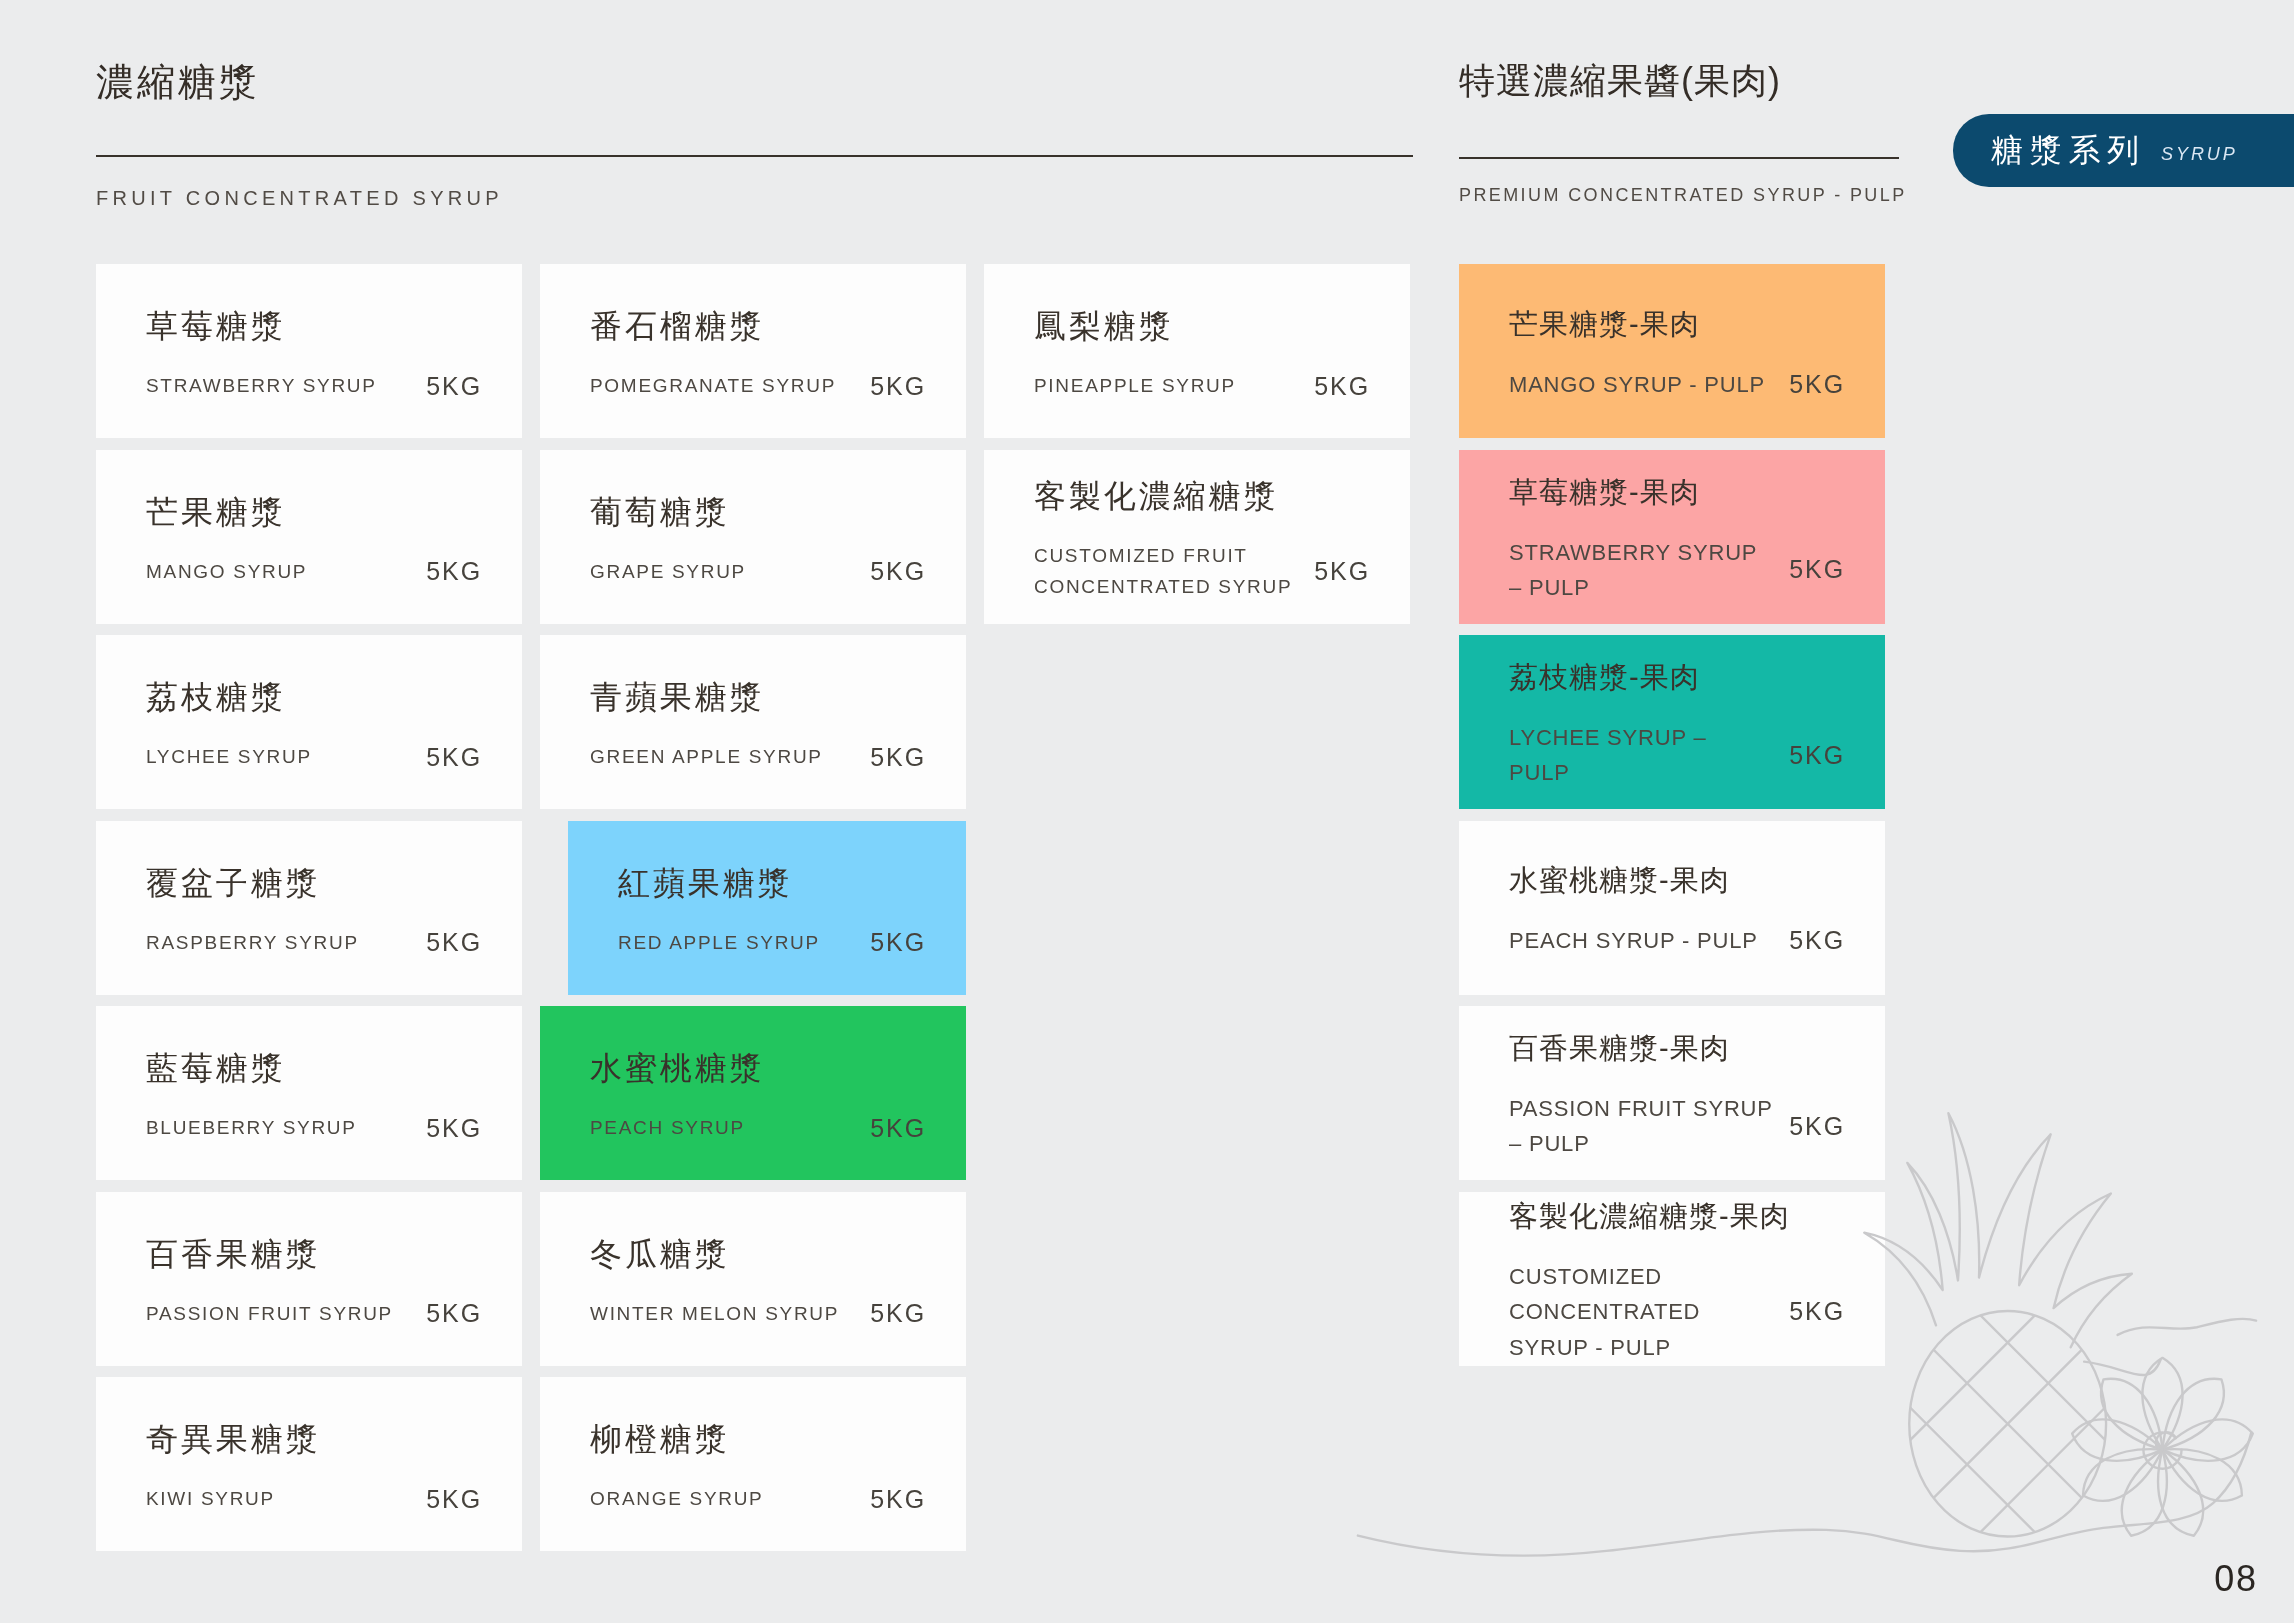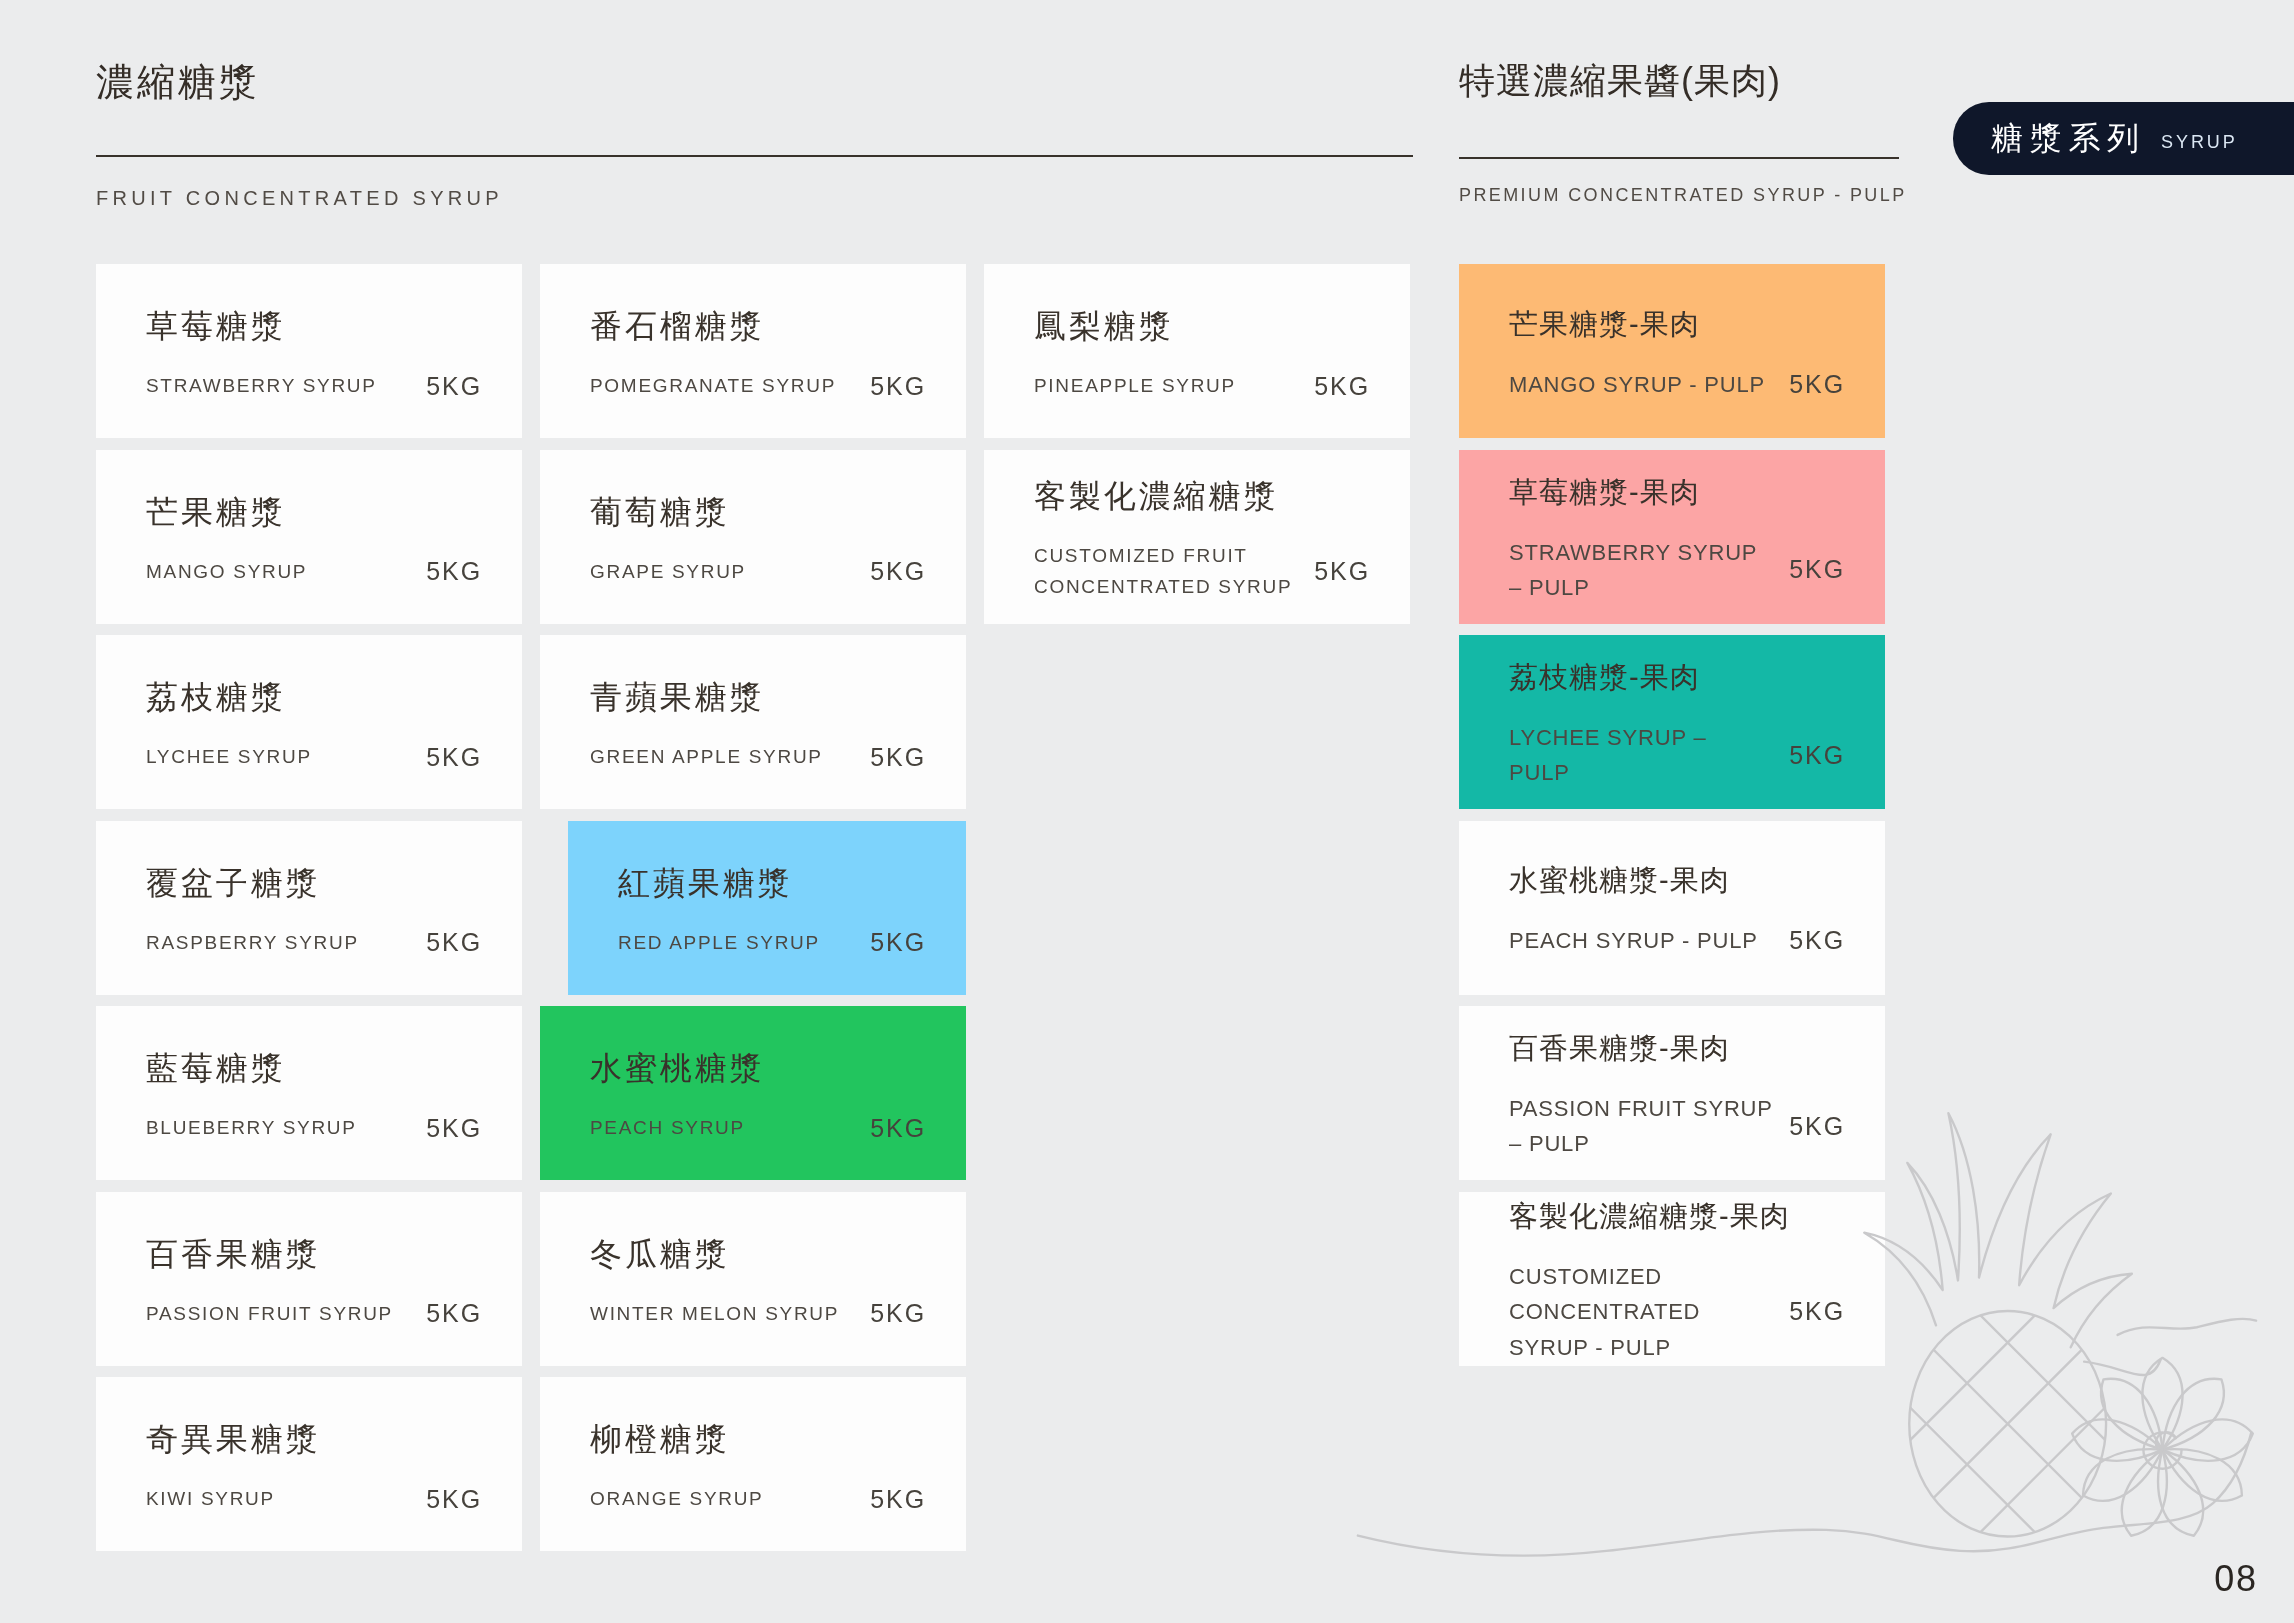--- a/index.html
+++ b/index.html
@@ -60,21 +60,21 @@
     font-size:25px; letter-spacing:1.9px; color:#46423c;
   }
 
   
   .badge {
     position:absolute; left:1953px; top:102px; width:341px; height:73px;
     border-radius:36px 0 0 36px;
     display:flex; align-items:center; padding-left:38px; box-sizing:border-box;
   }
   .badge-title { font-size:32px; letter-spacing:6.7px; color:#ffffff; font-weight:400; }
-  .badge-label { font-size:18px; letter-spacing:2.9px; color:#dce8f4; margin-left:15.3px; margin-top:7.6px; }
+  .badge-label { font-size:18px; letter-spacing:2.9px; color:#dce8f4; margin-left:15.3px; margin-top:7.6px;font-style:italic; }
 
   
   .art { position:absolute; left:1348px; top:1075px; width:918px; height:516px; }
   .page-num {
     position:absolute; right:36px; top:1558px;
     font-size:36px; font-weight:500; letter-spacing:1.9px; color:#2a2622;
   }
 </style>
 </head>
 <body>
@@ -82,21 +82,21 @@
 <div class="page" style="background: rgb(235, 236, 237);">
 
   <div class="sec-title left">濃縮糖漿</div>
   <div class="sec-rule  left"></div>
   <div class="sec-sub   left">FRUIT CONCENTRATED SYRUP</div>
 
   <div class="sec-title right">特選濃縮果醬(果肉)</div>
   <div class="sec-rule  right"></div>
   <div class="sec-sub   right">PREMIUM CONCENTRATED SYRUP - PULP</div>
 
-  <div class="badge" style="background: #0f172a;">
+  <div class="badge" style="background: #0c4a6e; margin-top: 12px;">
     <span class="badge-title">糖漿系列</span>
     <span class="badge-label">SYRUP</span>
   </div>
 
   <div class="grid grid-left" id="grid-left">
   <div class="card" style="background: rgb(253, 253, 253);">
     <div class="zh">草莓糖漿</div>
     <div class="row">
       <div class="en">STRAWBERRY SYRUP</div>
       <div class="size">5KG</div>

